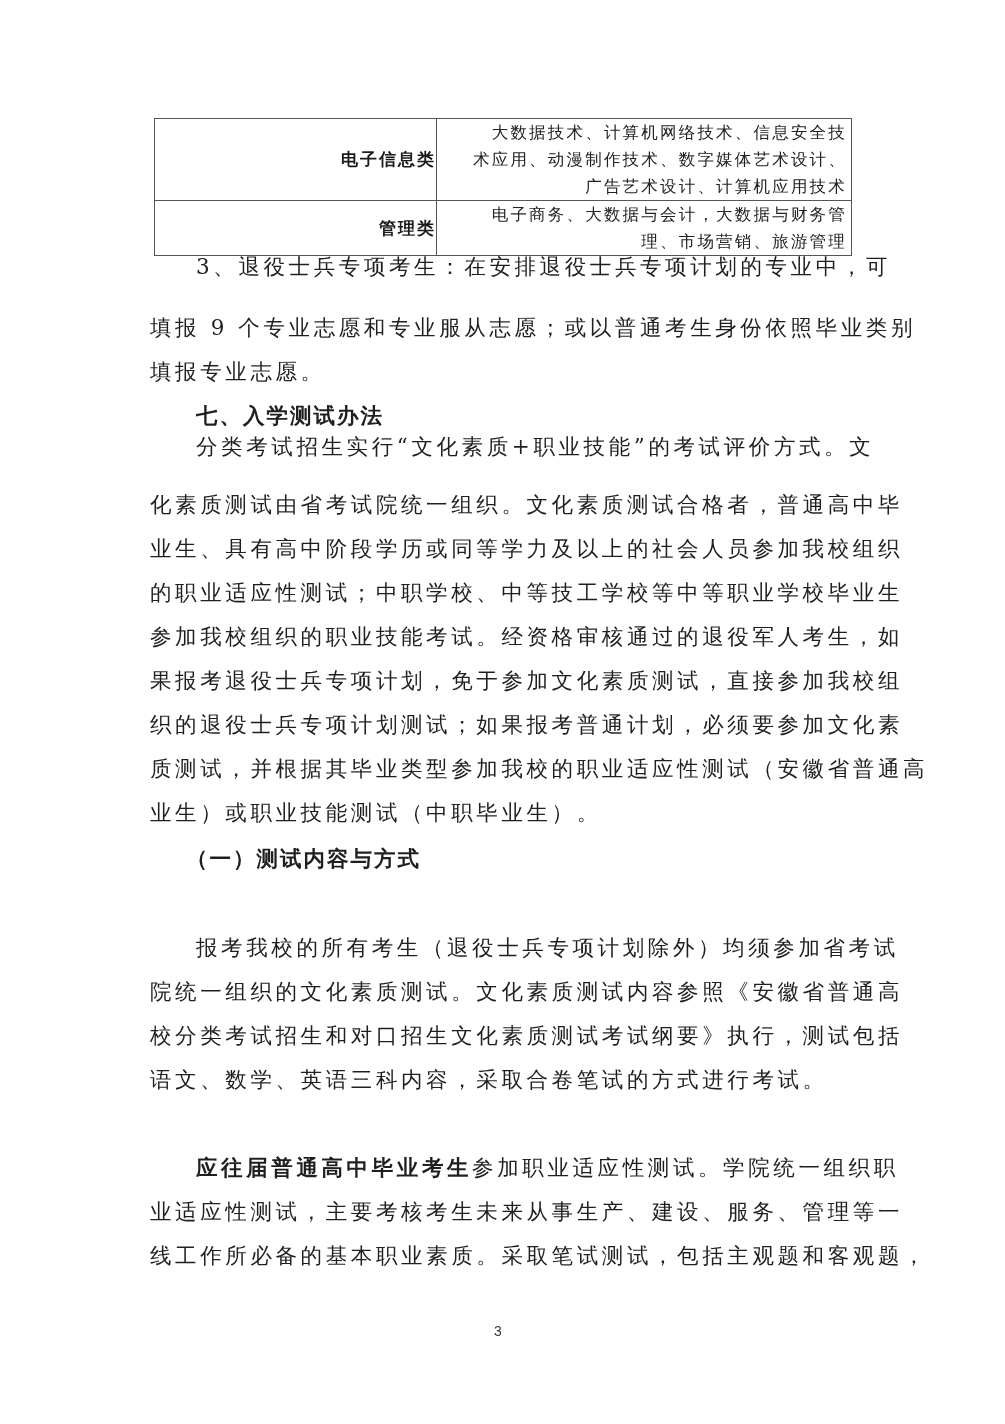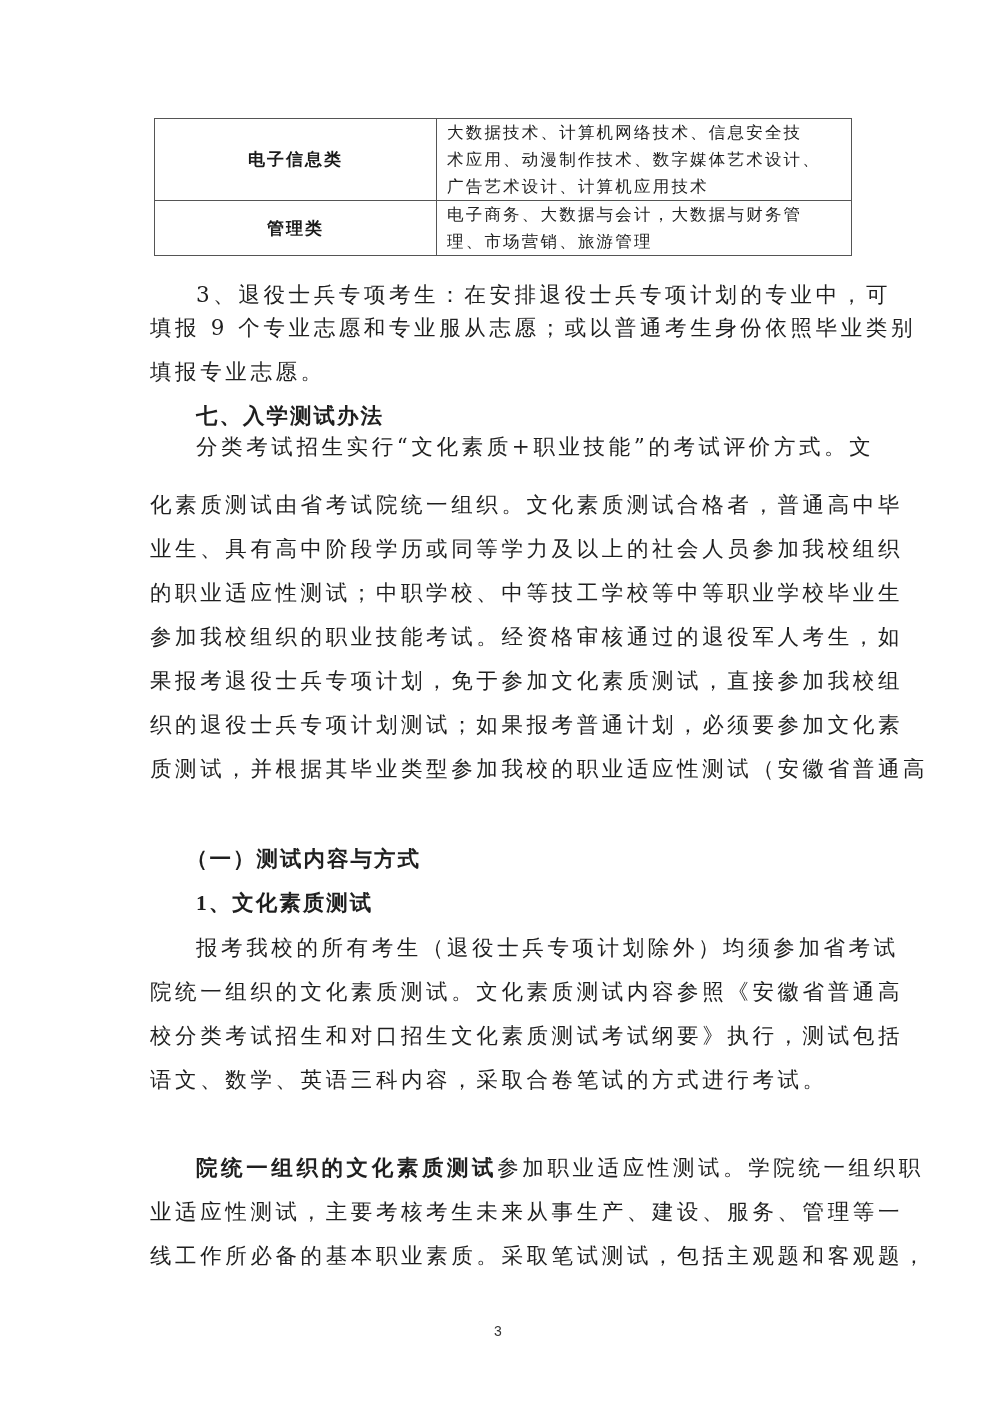--- a/index.html
+++ b/index.html
@@ -2,32 +2,32 @@
 <html><head>
 <meta charset="utf-8">
 <style>
   html, body { margin: 0; padding: 0; background: #ffffff; }
   body { width: 1005px; height: 1424px; position: relative; overflow: hidden;
          font-family: "DejaVu Serif", "Liberation Serif", serif; color: #1a1a1a; }
   .page { position: absolute; left: 0; top: 0; width: 1005px; height: 1424px; }
 
   table.majors { position: absolute; left: 154px; top: 118px; width: 698px;
                  border-collapse: collapse; }
-  table.majors td { border: 1.5px solid #555; padding: 0; }
+  table.majors td { border: 1.5px solid #555; padding: 0; text-align: right; }
   td.cat { width: 281px; text-align: center; font-weight: bold; font-size: 17px;
            font-family: "DejaVu Sans", sans-serif; letter-spacing: 2px; margin-left: 40px; }
   td.list { font-size: 16.5px; line-height: 27px; padding: 0 4px 0 10px !important;
             letter-spacing: 2.2px; color: #222; }
   tr.r1 td { height: 80px; }
   tr.r2 td { height: 53px; }
 
   .line { position: absolute; left: 150px; width: 710px; font-size: 21.5px;
           letter-spacing: 3.6px; white-space: nowrap; color: #1f1f1f; }
   .indent { padding-left: 46px; }
-  .h { font-family: Liberation Serif, serif; font-weight: bold; letter-spacing: 2px; }
+  .h { font-family: Liberation Mono, monospace; font-weight: bold; letter-spacing: 2px; }
   .bold { font-weight: bold; }
   .pnum { position: absolute; left: 494px; top: 1323px; font-size: 14px;
           font-family: "Liberation Sans", sans-serif; color: #333; }
 </style>
 </head>
 <body>
 
 <div class="page">
 
   <table class="majors">
@@ -43,42 +43,42 @@
     <tr class="r2">
       <td class="cat">管理类</td>
       <td class="list">
         <div>电子商务、大数据与会计，大数据与财务管</div>
         <div>理、市场营销、旅游管理</div>
       </td>
     </tr>
   </tbody>
     </table>
 
-  <div class="line indent" style="top:280px">3、退役士兵专项考生：在安排退役士兵专项计划的专业中，可</div>
+  <div class="line indent" style="top:252px">3、退役士兵专项考生：在安排退役士兵专项计划的专业中，可</div>
   <div class="line" style="top:313px">填报 9 个专业志愿和专业服从志愿；或以普通考生身份依照毕业类别</div>
   <div class="line" style="top:357px">填报专业志愿。</div>
 
   <div class="line indent h" style="top:401px">七、入学测试办法</div>
 
   <div class="line indent" style="top:432px">分类考试招生实行“文化素质+职业技能”的考试评价方式。文</div>
   <div class="line" style="top:490px">化素质测试由省考试院统一组织。文化素质测试合格者，普通高中毕</div>
   <div class="line" style="top:534px">业生、具有高中阶段学历或同等学力及以上的社会人员参加我校组织</div>
   <div class="line" style="top:578px">的职业适应性测试；中职学校、中等技工学校等中等职业学校毕业生</div>
   <div class="line" style="top:622px">参加我校组织的职业技能考试。经资格审核通过的退役军人考生，如</div>
   <div class="line" style="top:666px">果报考退役士兵专项计划，免于参加文化素质测试，直接参加我校组</div>
   <div class="line" style="top:710px">织的退役士兵专项计划测试；如果报考普通计划，必须要参加文化素</div>
   <div class="line" style="top:754px">质测试，并根据其毕业类型参加我校的职业适应性测试（安徽省普通高</div>
+  <div class="line" style="top:798px">业生）或职业技能测试（中职毕业生）。</div>
 
   <div class="line h" style="top:844px; padding-left:36px">（一）测试内容与方式</div>
-  <div class="line indent h" style="top:888px">1、文化素质测试</div>
 
   <div class="line indent" style="top:933px">报考我校的所有考生（退役士兵专项计划除外）均须参加省考试</div>
   <div class="line" style="top:977px">院统一组织的文化素质测试。文化素质测试内容参照《安徽省普通高</div>
   <div class="line" style="top:1021px">校分类考试招生和对口招生文化素质测试考试纲要》执行，测试包括</div>
   <div class="line" style="top:1065px">语文、数学、英语三科内容，采取合卷笔试的方式进行考试。</div>
 
 
-  <div class="line indent" style="top:1153px"><span class="bold">院统一组织的文化素质测试</span><span>参加职业适应性测试。学院统一组织职</span></div>
+  <div class="line indent" style="top:1153px"><span class="bold">应往届普通高中毕业考生</span><span>参加职业适应性测试。学院统一组织职</span></div>
   <div class="line" style="top:1197px">业适应性测试，主要考核考生未来从事生产、建设、服务、管理等一</div>
   <div class="line" style="top:1241px">线工作所必备的基本职业素质。采取笔试测试，包括主观题和客观题，</div>
 
   <div class="pnum">3</div>
 </div>
 
 </body></html>

